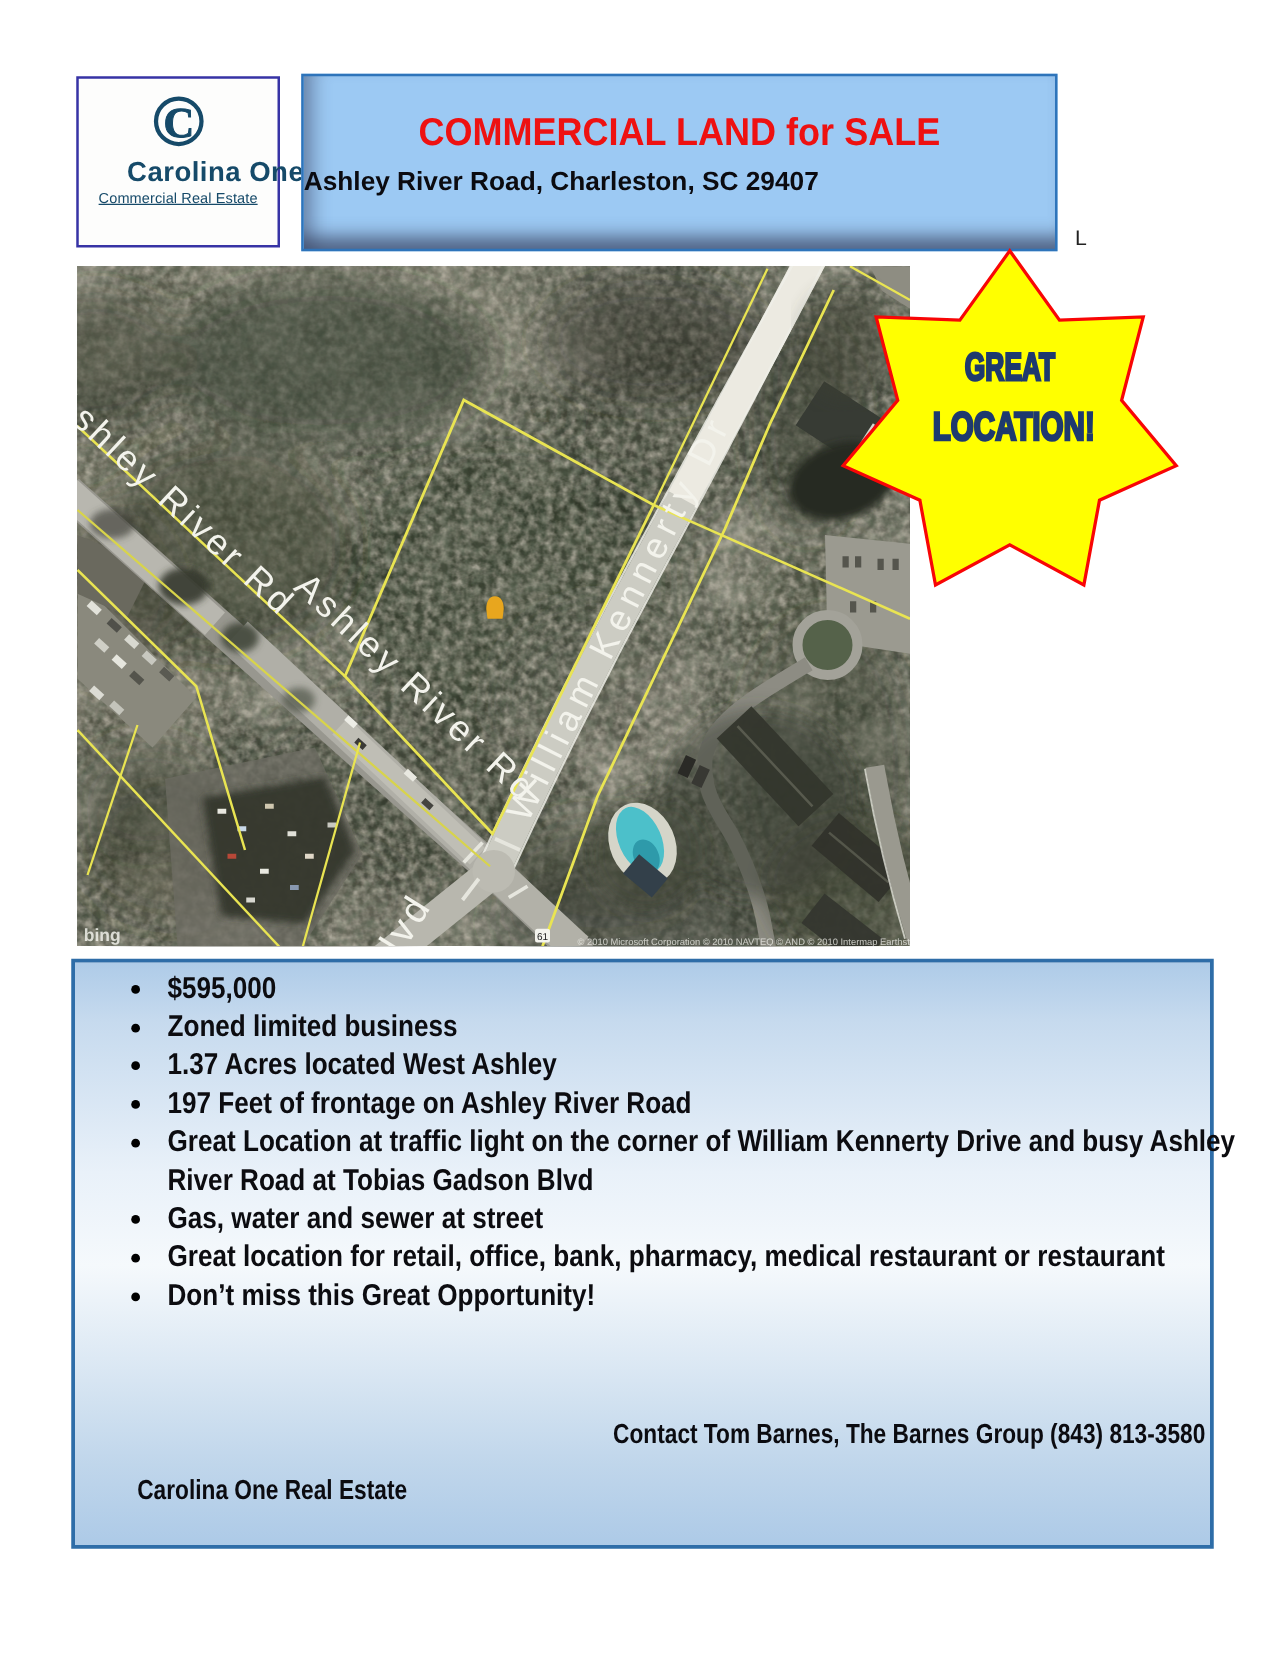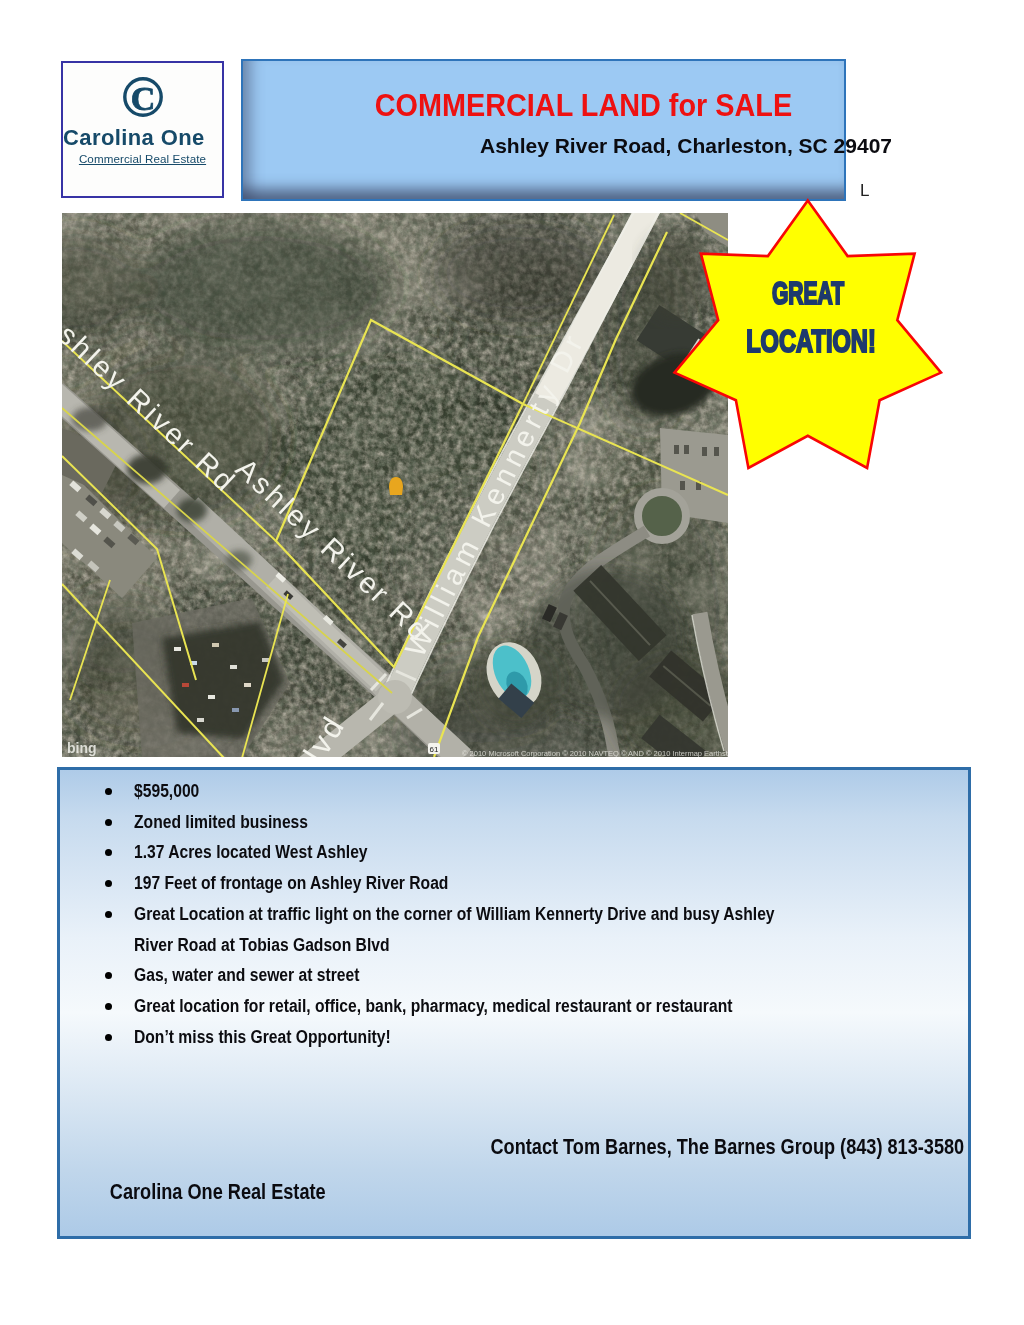--- a/index.html
+++ b/index.html
@@ -10,30 +10,30 @@
 </head>
 <body>
 
 <div class="abs" style="left:61px;top:61px;width:159px;height:133px;background:#fdfdfc;border:2px solid #3733a5;">
 
   <svg class="abs" style="left:59px;top:13px;" width="42" height="42" viewBox="0 0 42 42">
     <circle cx="21" cy="21" r="18.2" fill="none" stroke="#164a69" stroke-width="3.4"></circle>
     <text x="21" y="33.5" text-anchor="middle" font-family="Liberation Serif,serif" font-weight="bold" font-size="34px" fill="#164a69" stroke="#164a69" stroke-width="0.8">C</text>
   </svg>
 
-  <div class="abs" style="left:0;top:62px;width:159px;text-align:left;color:#164a69;font-weight:bold;font-size:22px;letter-spacing:0.4px;">Carolina One</div>
+  <div class="abs" style="left:0;top:62px;width:159px;text-align:center;color:#164a69;font-weight:bold;font-size:22px;letter-spacing:0.4px;padding-left:30px;">Carolina One</div>
 
   <div class="abs" style="left:0;top:89px;width:159px;text-align:center;color:#164a69;font-size:11.6px;letter-spacing:0.1px;text-decoration:underline;">Commercial Real Estate</div>
 </div>
 
 <div class="abs" style="left:241px;top:59px;width:601px;height:138px;background:#9cc9f3;border:2px solid #2e74ba;box-shadow:inset 0 -20px 14px -10px rgba(55,65,95,0.72), inset 18px 0 14px -10px rgba(55,65,95,0.45);">
 
-  <div class="abs" style="left:0;top:26.5px;width:601px;text-align:center;color:#ee1111;font-weight:bold;font-size:31px;margin-left:40px;"><span style="display:inline-block;transform:scaleX(0.93);transform-origin:center;">COMMERCIAL LAND for SALE</span></div>
-
-  <div class="abs" style="left:0;top:73px;width:601px;text-align:right;color:#0b0b10;font-weight:bold;font-size:21px;margin-left:48px;">Ashley River Road, Charleston, SC 29407</div>
+  <div class="abs" style="left:0;top:26.5px;width:601px;text-align:center;color:#ee1111;font-weight:bold;font-size:31px;"><span style="display:inline-block;transform:scaleX(0.93);transform-origin:center;">COMMERCIAL LAND for SALE</span></div>
+
+  <div class="abs" style="left:0;top:73px;width:601px;text-align:left;color:#0b0b10;font-weight:bold;font-size:21px;">Ashley River Road, Charleston, SC 29407</div>
 </div>
 
 <div class="abs" style="left:860px;top:181px;font-size:17px;color:#222;">L</div>
 
 <svg class="abs" style="left:62px;top:213px;filter:blur(0.4px);" width="666" height="544" viewBox="0 0 666 544">
   <defs>
     <filter id="coarse" x="0" y="0" width="100%" height="100%">
       <feTurbulence type="fractalNoise" baseFrequency="0.022" numOctaves="3" seed="11" result="n"></feTurbulence>
       <feColorMatrix in="n" type="matrix" values="0 0 0 0 0.60, 0 0 0 0 0.57, 0 0 0 0 0.48, 1.5 0 0 0 -0.45"></feColorMatrix>
     </filter>
@@ -284,16 +284,16 @@
     <div class="li"><span>Gas, water and sewer at street</span></div>
     <div class="li"><span>Great location for retail, office, bank, pharmacy, medical restaurant or restaurant</span></div>
     <div class="li"><span>Don’t miss this Great Opportunity!</span></div>
   </div>
 
   <div class="abs" style="right:4px;top:364px;width:900px;text-align:right;font-weight:bold;font-size:22px;color:#0b0b10;"><span style="display:inline-block;transform:scaleX(0.825);transform-origin:right center;">Contact Tom Barnes, The Barnes Group (843) 813-3580</span></div>
 
   <div class="abs" style="right:4px;top:409px;width:900px;text-align:left;font-weight:bold;font-size:22px;color:#0b0b10;"><span style="display:inline-block;transform:scaleX(0.825);transform-origin:right center;">Carolina One Real Estate</span></div>
 </div>
 <style>
-  .li{position:relative;padding-left:74px;font-weight:bold;font-size:18px;color:#0c0c10;line-height:30.7px;}
+  .li{position:relative;padding-left:74px;font-weight:bold;font-size:24px;color:#0c0c10;line-height:30.7px;}
   .li>span{display:inline-block;transform:scaleX(0.87);transform-origin:left center;white-space:nowrap;}
   .li::before{content:"";position:absolute;left:45px;top:12px;width:7px;height:7px;border-radius:50%;background:#000;}
 </style>
 
 </body></html>

